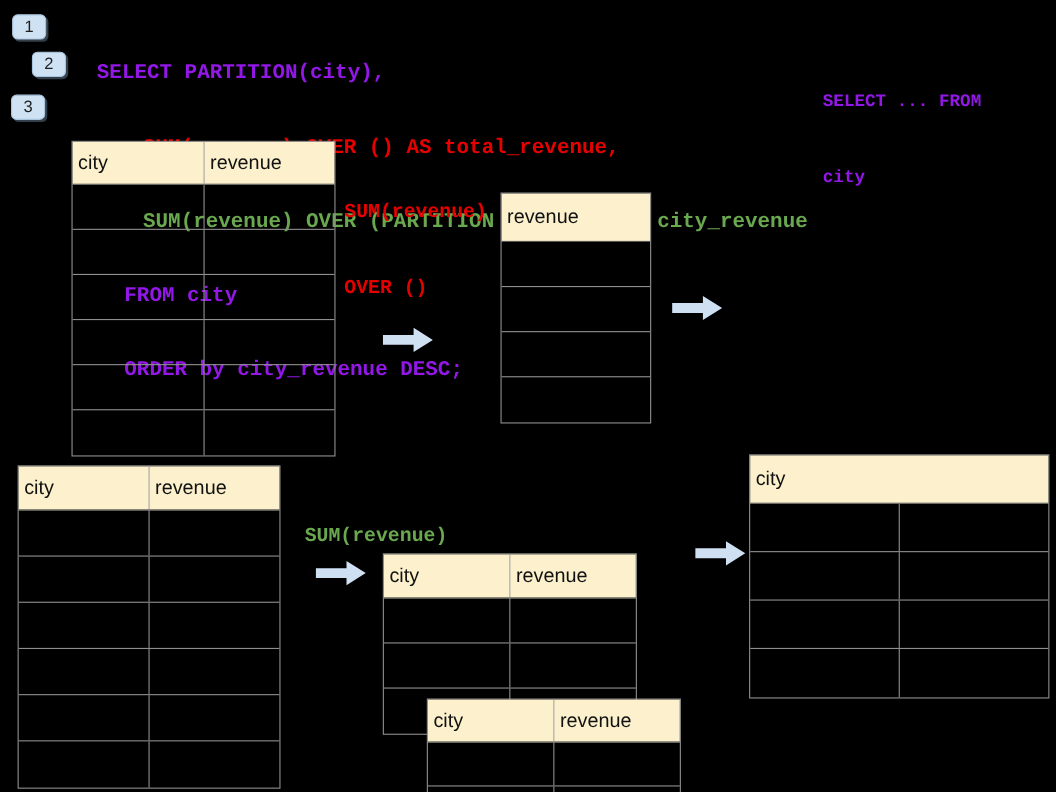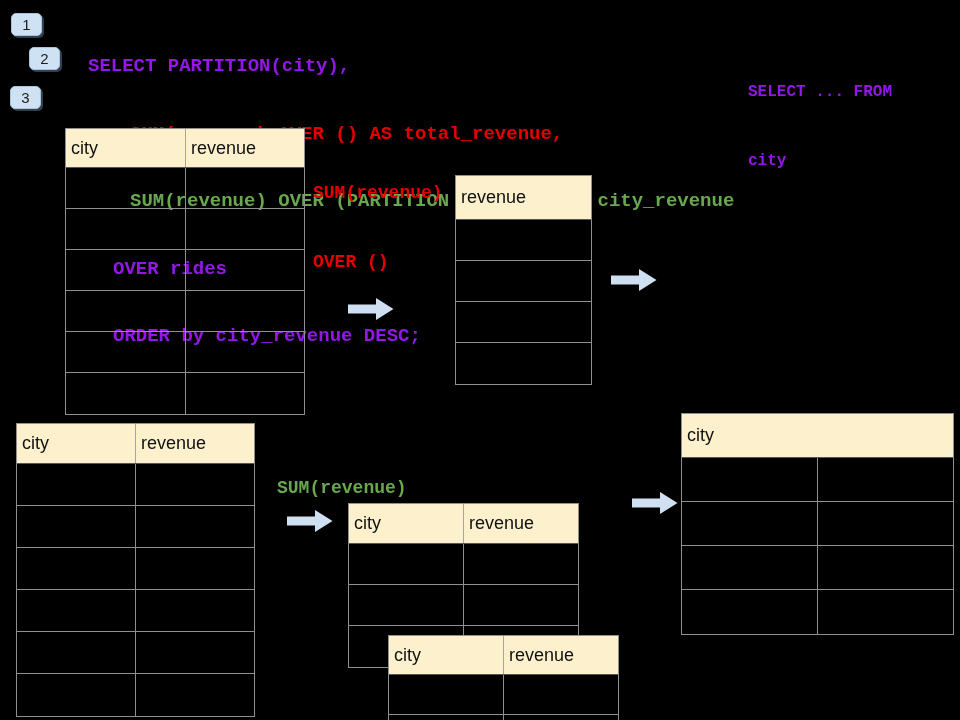--- a/index.html
+++ b/index.html
@@ -59,21 +59,21 @@
 <body>
 
 <div class="abs badge" id="badge-1">1</div>
 <div class="abs badge" id="badge-2">2</div>
 <div class="abs badge" id="badge-3">3</div>
 
 <div class="abs mono" id="sql-code">
   <div class="purple">SELECT PARTITION(city),</div>
   <div class="red ind1">SUM(revenue) OVER () AS total_revenue,</div>
   <div class="green ind1">SUM(revenue) OVER (PARTITION BY city) as city_revenue</div>
-  <div class="purple ind2">OVER rides</div>
+  <div class="purple ind2">FROM city</div>
   <div class="purple ind2">ORDER by city_revenue DESC;</div>
 </div>
 
 <div class="abs mono purple" id="from-note">
   <div>SELECT ... FROM</div>
   <div>city</div>
 </div>
 
 <div class="abs mono red" id="total-label">
   <div>SUM(revenue)</div>

